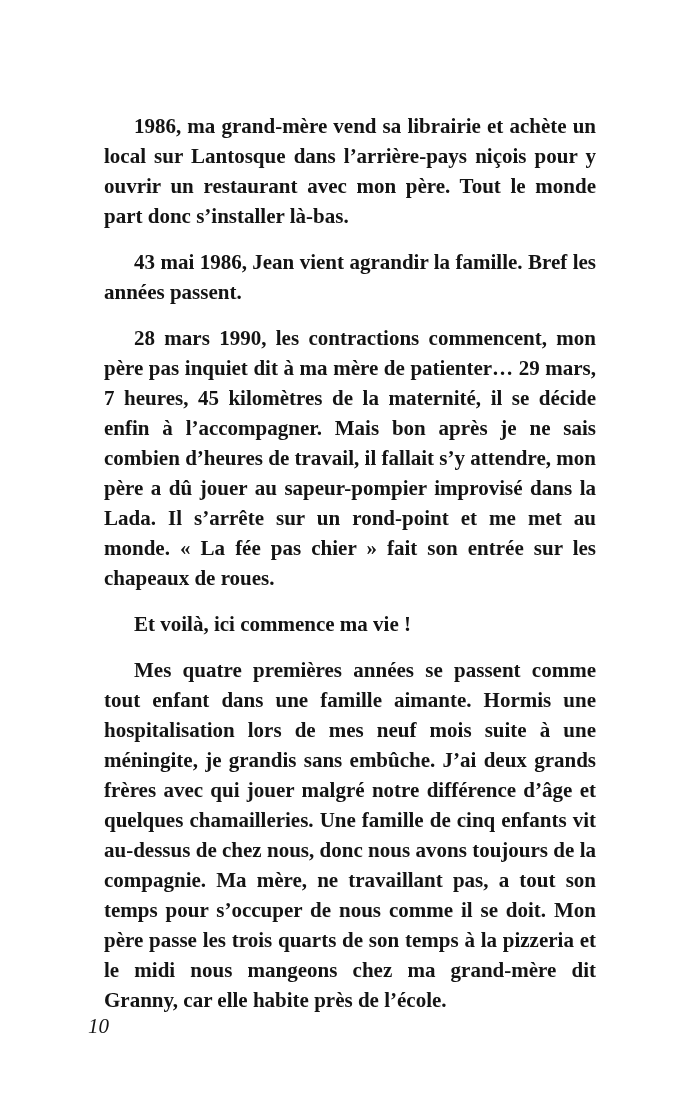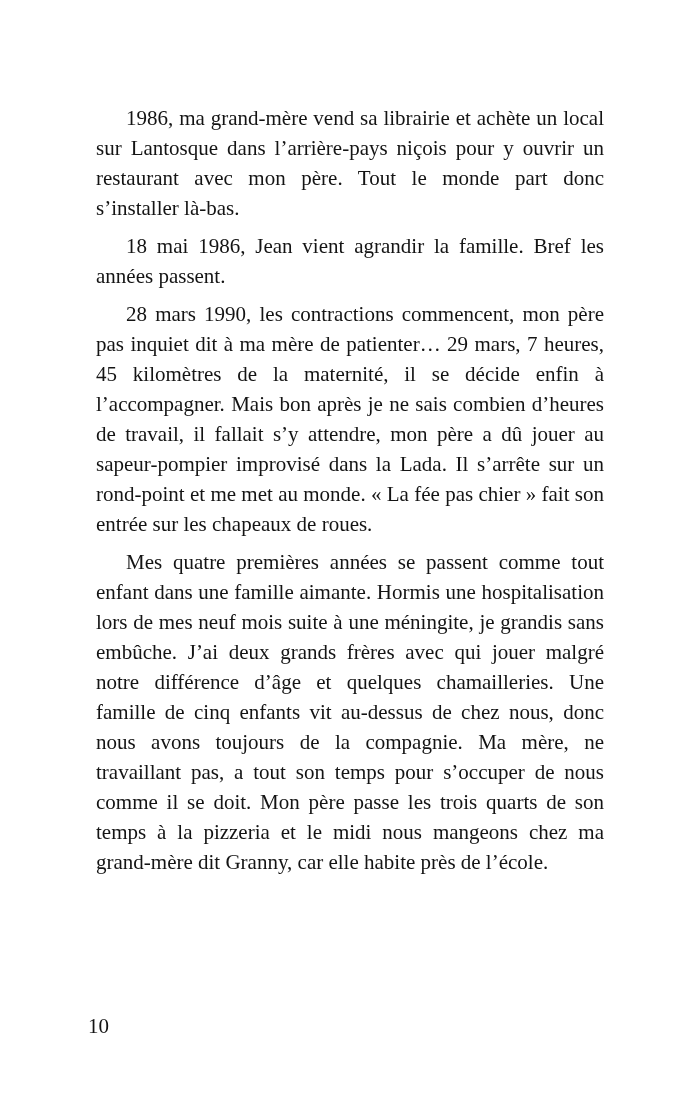--- a/index.html
+++ b/index.html
@@ -26,37 +26,40 @@
     top: 95px;
     width: 524px;
     font-size: 21px;
     line-height: 30px;
     color: #141414;
     text-align: justify;
     text-justify: inter-word;
     hyphens: none;
   }
   .para {
-    margin: 8px;
+    margin: 16px;
     padding: 0;
     text-indent: 30px;
+    font-weight: bold;
   }
   .folio {
     position: absolute;
     left: 88px;
     top: 1011px;
     font-size: 21px;
     line-height: 30px;
     color: #141414;
+    font-style: italic;
   }
 </style>
 </head>
 <body>
 
 <div class="book-page">
   <div class="text-block">
     <p class="para">1986, ma grand-mère vend sa librairie et achète un local sur Lantosque dans l’arrière-pays niçois pour y ouvrir un restaurant avec mon père. Tout le monde part donc s’installer là-bas.</p>
-    <p class="para">18 mai 1986, Jean vient agrandir la famille. Bref les années passent.</p>
+    <p class="para">43 mai 1986, Jean vient agrandir la famille. Bref les années passent.</p>
     <p class="para">28 mars 1990, les contractions commencent, mon père pas inquiet dit à ma mère de patienter… 29 mars, 7 heures, 45 kilomètres de la maternité, il se décide enfin à l’accompagner. Mais bon après je ne sais combien d’heures de travail, il fallait s’y attendre, mon père a dû jouer au sapeur-pompier improvisé dans la Lada. Il s’arrête sur un rond-point et me met au monde. « La fée pas chier » fait son entrée sur les chapeaux de roues.</p>
+    <p class="para">Et voilà, ici commence ma vie !</p>
     <p class="para">Mes quatre premières années se passent comme tout enfant dans une famille aimante. Hormis une hospitalisation lors de mes neuf mois suite à une méningite, je grandis sans embûche. J’ai deux grands frères avec qui jouer malgré notre différence d’âge et quelques chamailleries. Une famille de cinq enfants vit au-dessus de chez nous, donc nous avons toujours de la compagnie. Ma mère, ne travaillant pas, a tout son temps pour s’occuper de nous comme il se doit. Mon père passe les trois quarts de son temps à la pizzeria et le midi nous mangeons chez ma grand-mère dit Granny, car elle habite près de l’école.</p>
   </div>
   <div class="folio">10</div>
 </div>
 
 </body></html>

